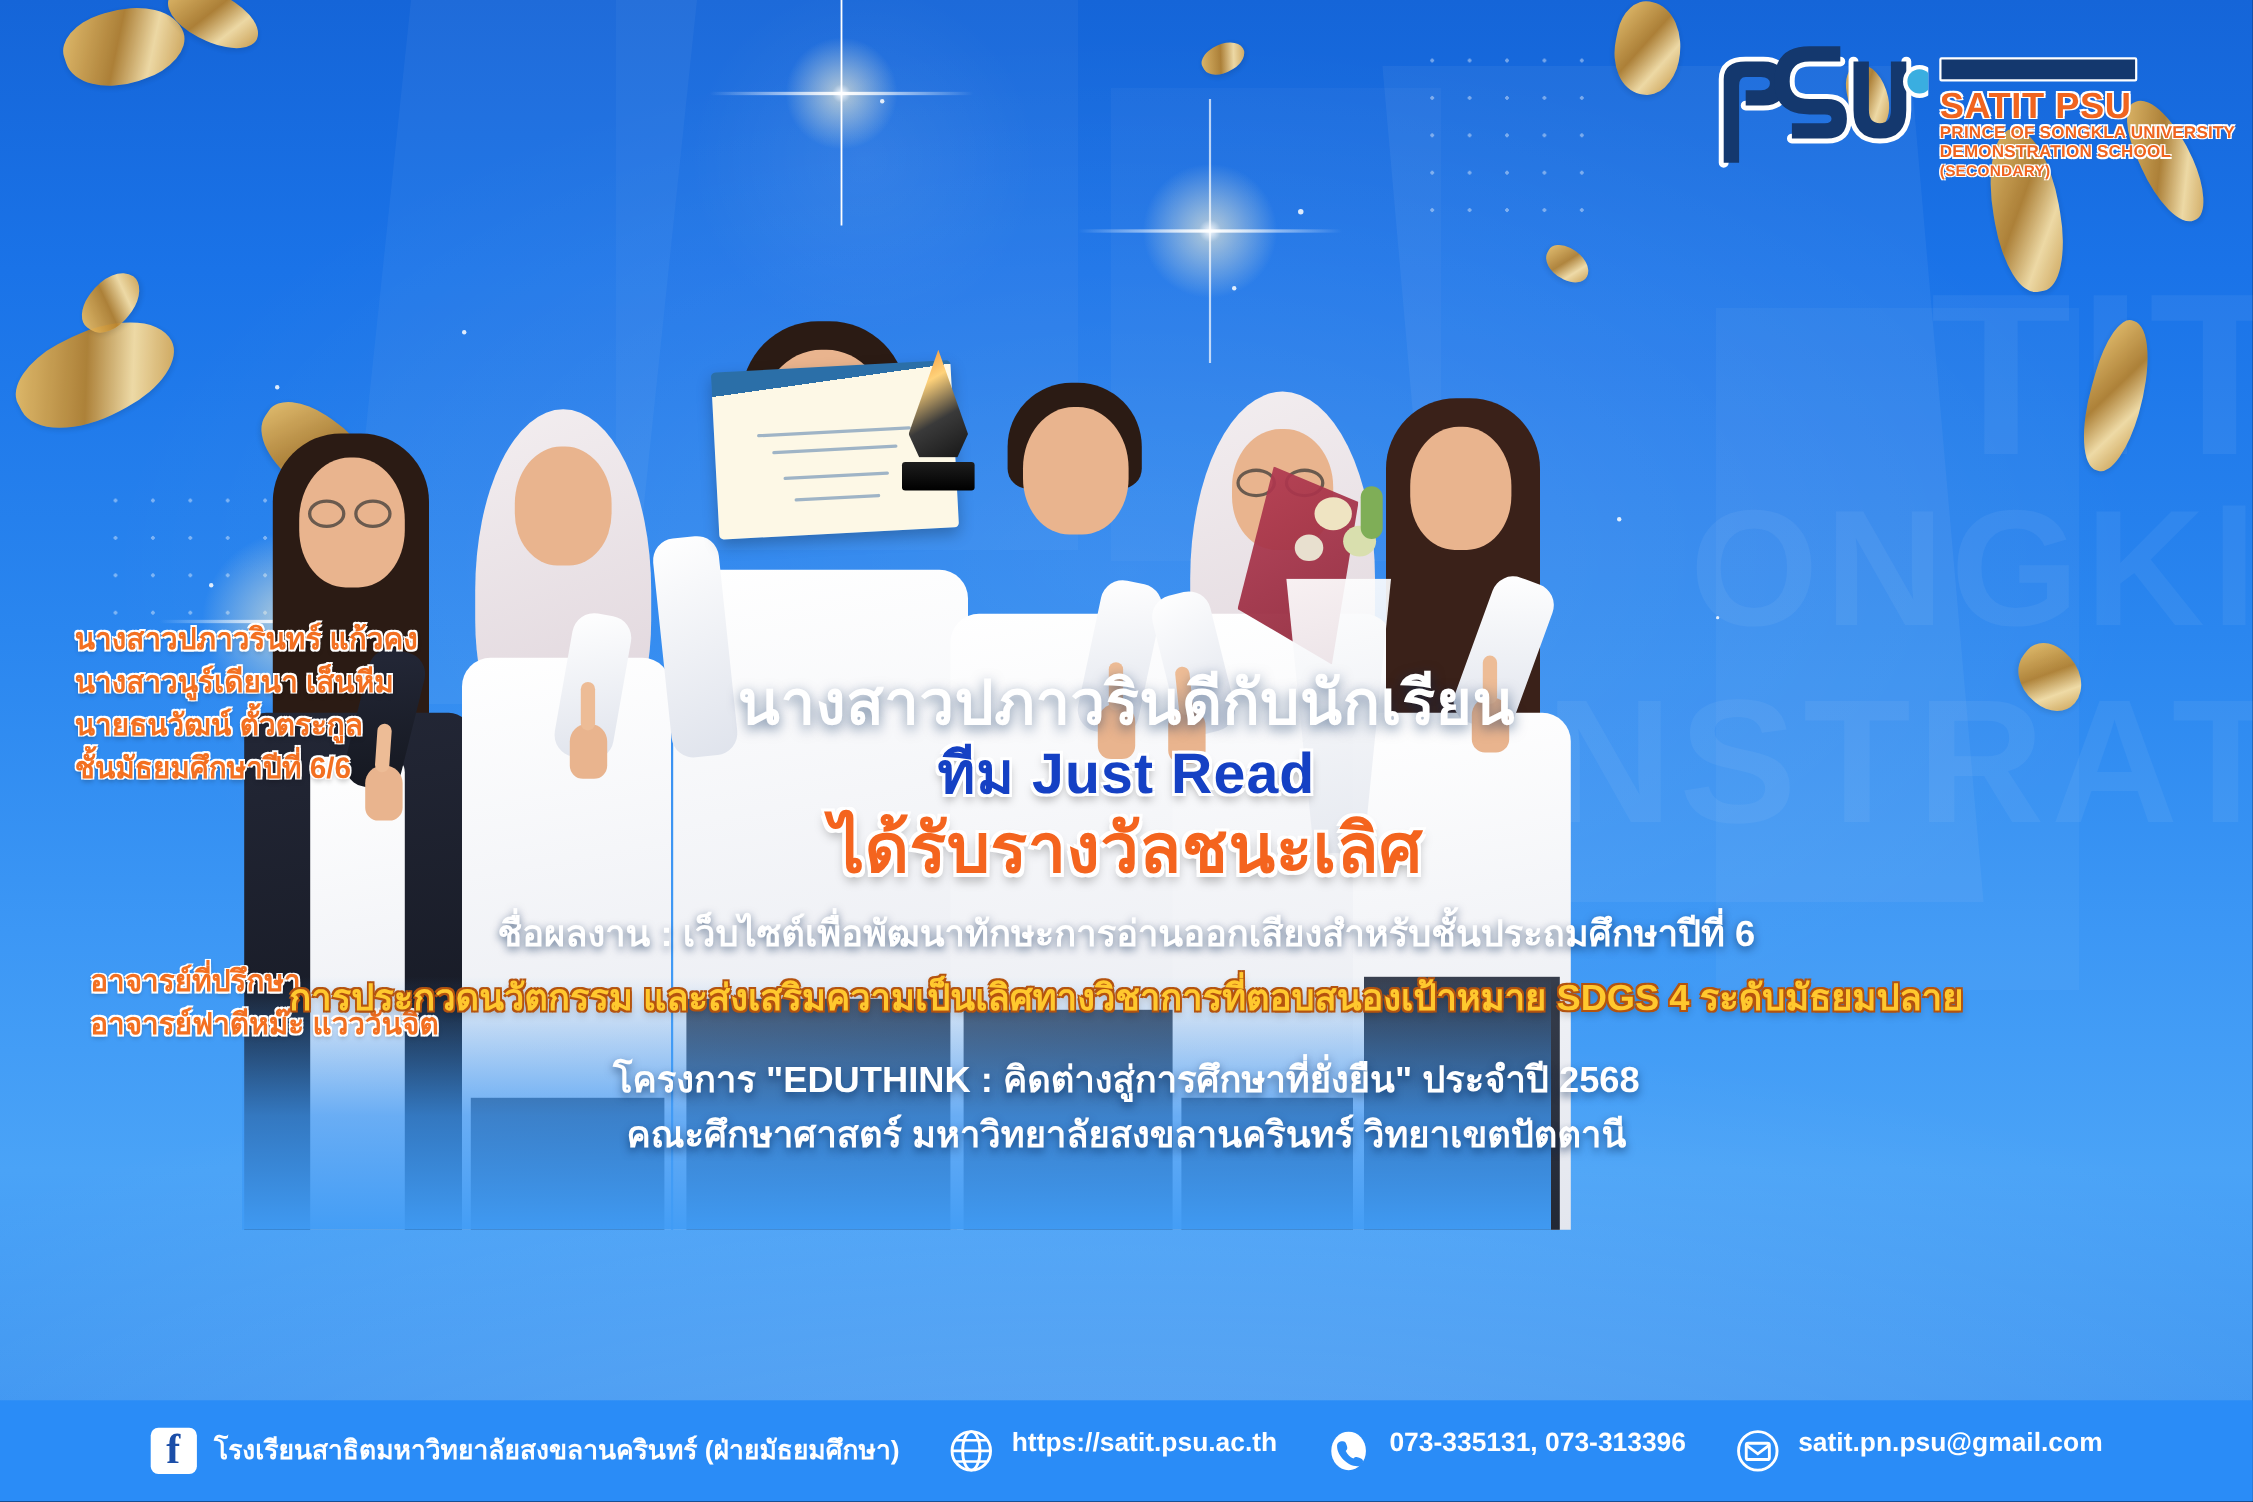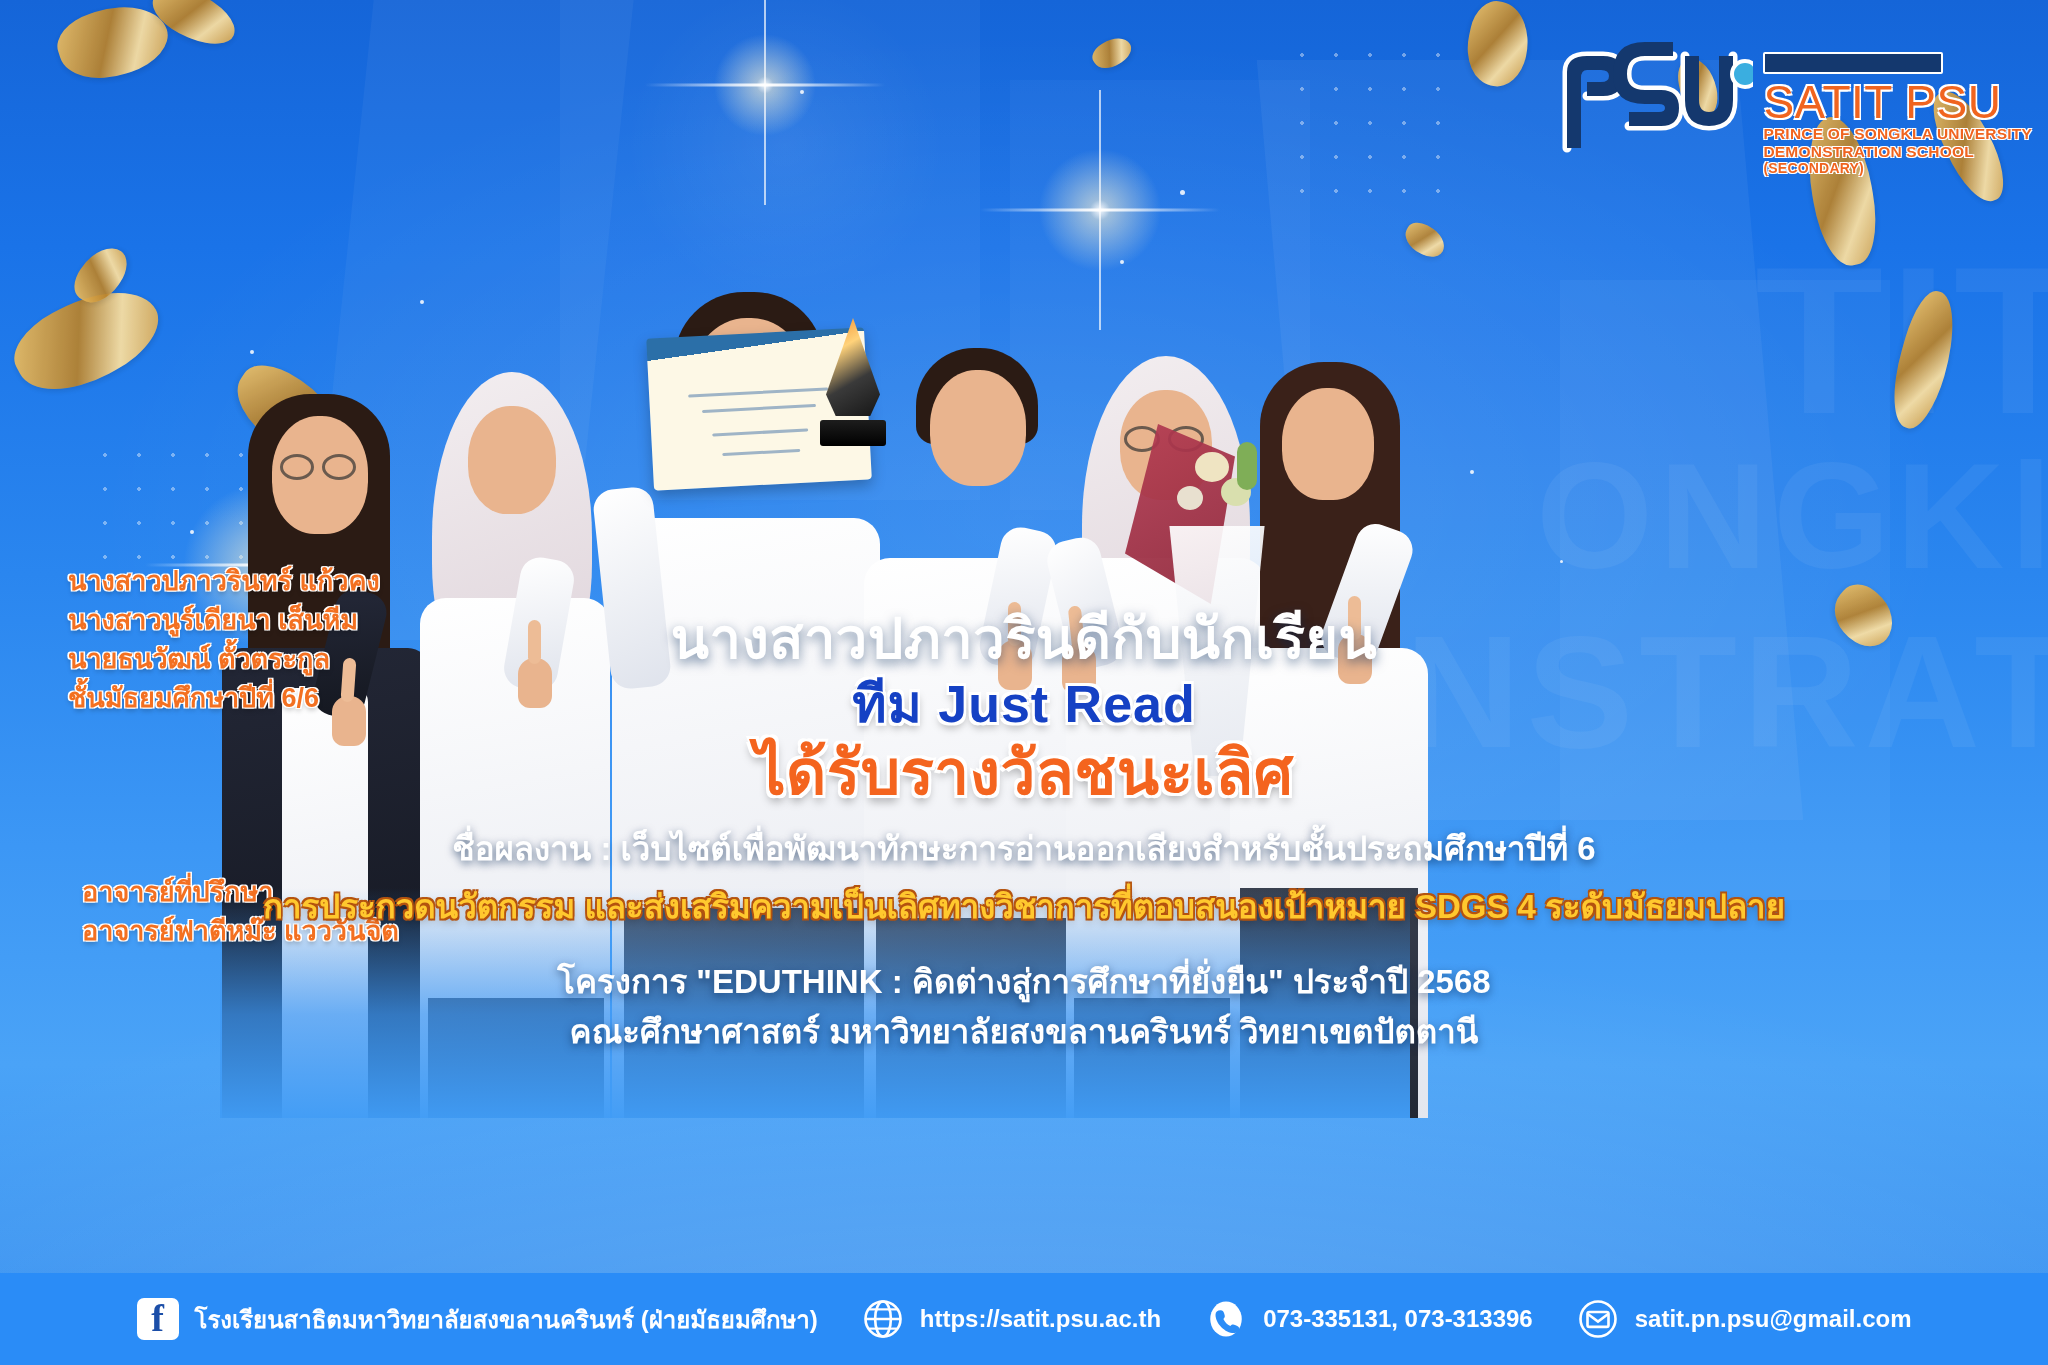--- a/index.html
+++ b/index.html
@@ -86,32 +86,32 @@
     text-shadow:-3px -3px 0 #fff,3px -3px 0 #fff,-3px 3px 0 #fff,3px 3px 0 #fff,0 6px 10px rgba(0,0,0,.35);}
   .l-work{margin-top:22px;font-size:33px;font-weight:700;color:#fff;line-height:1.2;
     text-shadow:0 3px 8px rgba(0,35,80,.6);}
   .l-contest{margin-top:18px;font-size:33px;font-weight:800;color:#ffc82e;line-height:1.2;
     text-shadow:-1.6px -1.6px 0 #b4530f,1.6px -1.6px 0 #b4530f,-1.6px 1.6px 0 #b4530f,1.6px 1.6px 0 #b4530f,0 4px 8px rgba(0,0,0,.3);}
   .l-proj{margin-top:32px;font-size:33px;font-weight:700;color:#fff;line-height:1.45;
     text-shadow:0 3px 8px rgba(0,35,80,.55);}
   
   .footer{position:absolute;left:0;bottom:0;width:2048px;height:92px;background:#2a8cf7;
           display:flex;align-items:center;justify-content:center;gap:44px;}
-  .fitem{display:flex;align-items:center;gap:16px;}
+  .fitem{display:flex;gap:16px;}
   .fitem span.txt{color:#fff;font-size:24px;font-weight:700;white-space:nowrap;}
   .fb{width:42px;height:42px;background:#fff;border-radius:7px;position:relative;flex:none;}
   .fb:after{content:"f";position:absolute;left:0;right:0;top:50%;transform:translateY(-52%);
             text-align:center;color:#1b4ea8;font-size:38px;font-weight:800;font-family:"Liberation Serif",serif;line-height:1;}
   .ic{width:42px;height:42px;flex:none;}
   
   .logo{position:absolute;right:16px;top:38px;display:flex;align-items:flex-start;gap:10px;}
   .logo svg{display:block;}
   .satit{display:flex;flex-direction:column;line-height:1;padding-top:14px;}
   .satit .bar{width:180px;height:22px;background:#14386e;border:2px solid #fff;border-radius:2px;margin-bottom:5px;}
-  .satit .t1{font-size:46px;font-weight:400;color:#f0641f;letter-spacing:.5px;
+  .satit .t1{font-size:33px;font-weight:700;color:#f0641f;letter-spacing:.5px;
     text-shadow:-1.6px -1.6px 0 #fff,1.6px -1.6px 0 #fff,-1.6px 1.6px 0 #fff,1.6px 1.6px 0 #fff;}
   .satit .t2{font-size:15.5px;font-weight:800;color:#f0641f;letter-spacing:.2px;margin-top:1px;
     text-shadow:-1.1px -1.1px 0 #fff,1.1px -1.1px 0 #fff,-1.1px 1.1px 0 #fff,1.1px 1.1px 0 #fff;}
   .satit .t3{font-size:15.5px;font-weight:800;color:#f0641f;letter-spacing:.2px;margin-top:2px;
     text-shadow:-1.1px -1.1px 0 #fff,1.1px -1.1px 0 #fff,-1.1px 1.1px 0 #fff,1.1px 1.1px 0 #fff;}
   .satit .t4{font-size:14px;font-weight:800;color:#f0641f;letter-spacing:.2px;margin-top:2px;
     text-shadow:-1.1px -1.1px 0 #fff,1.1px -1.1px 0 #fff,-1.1px 1.1px 0 #fff,1.1px 1.1px 0 #fff;}
 </style>
 </head>
 <body>

